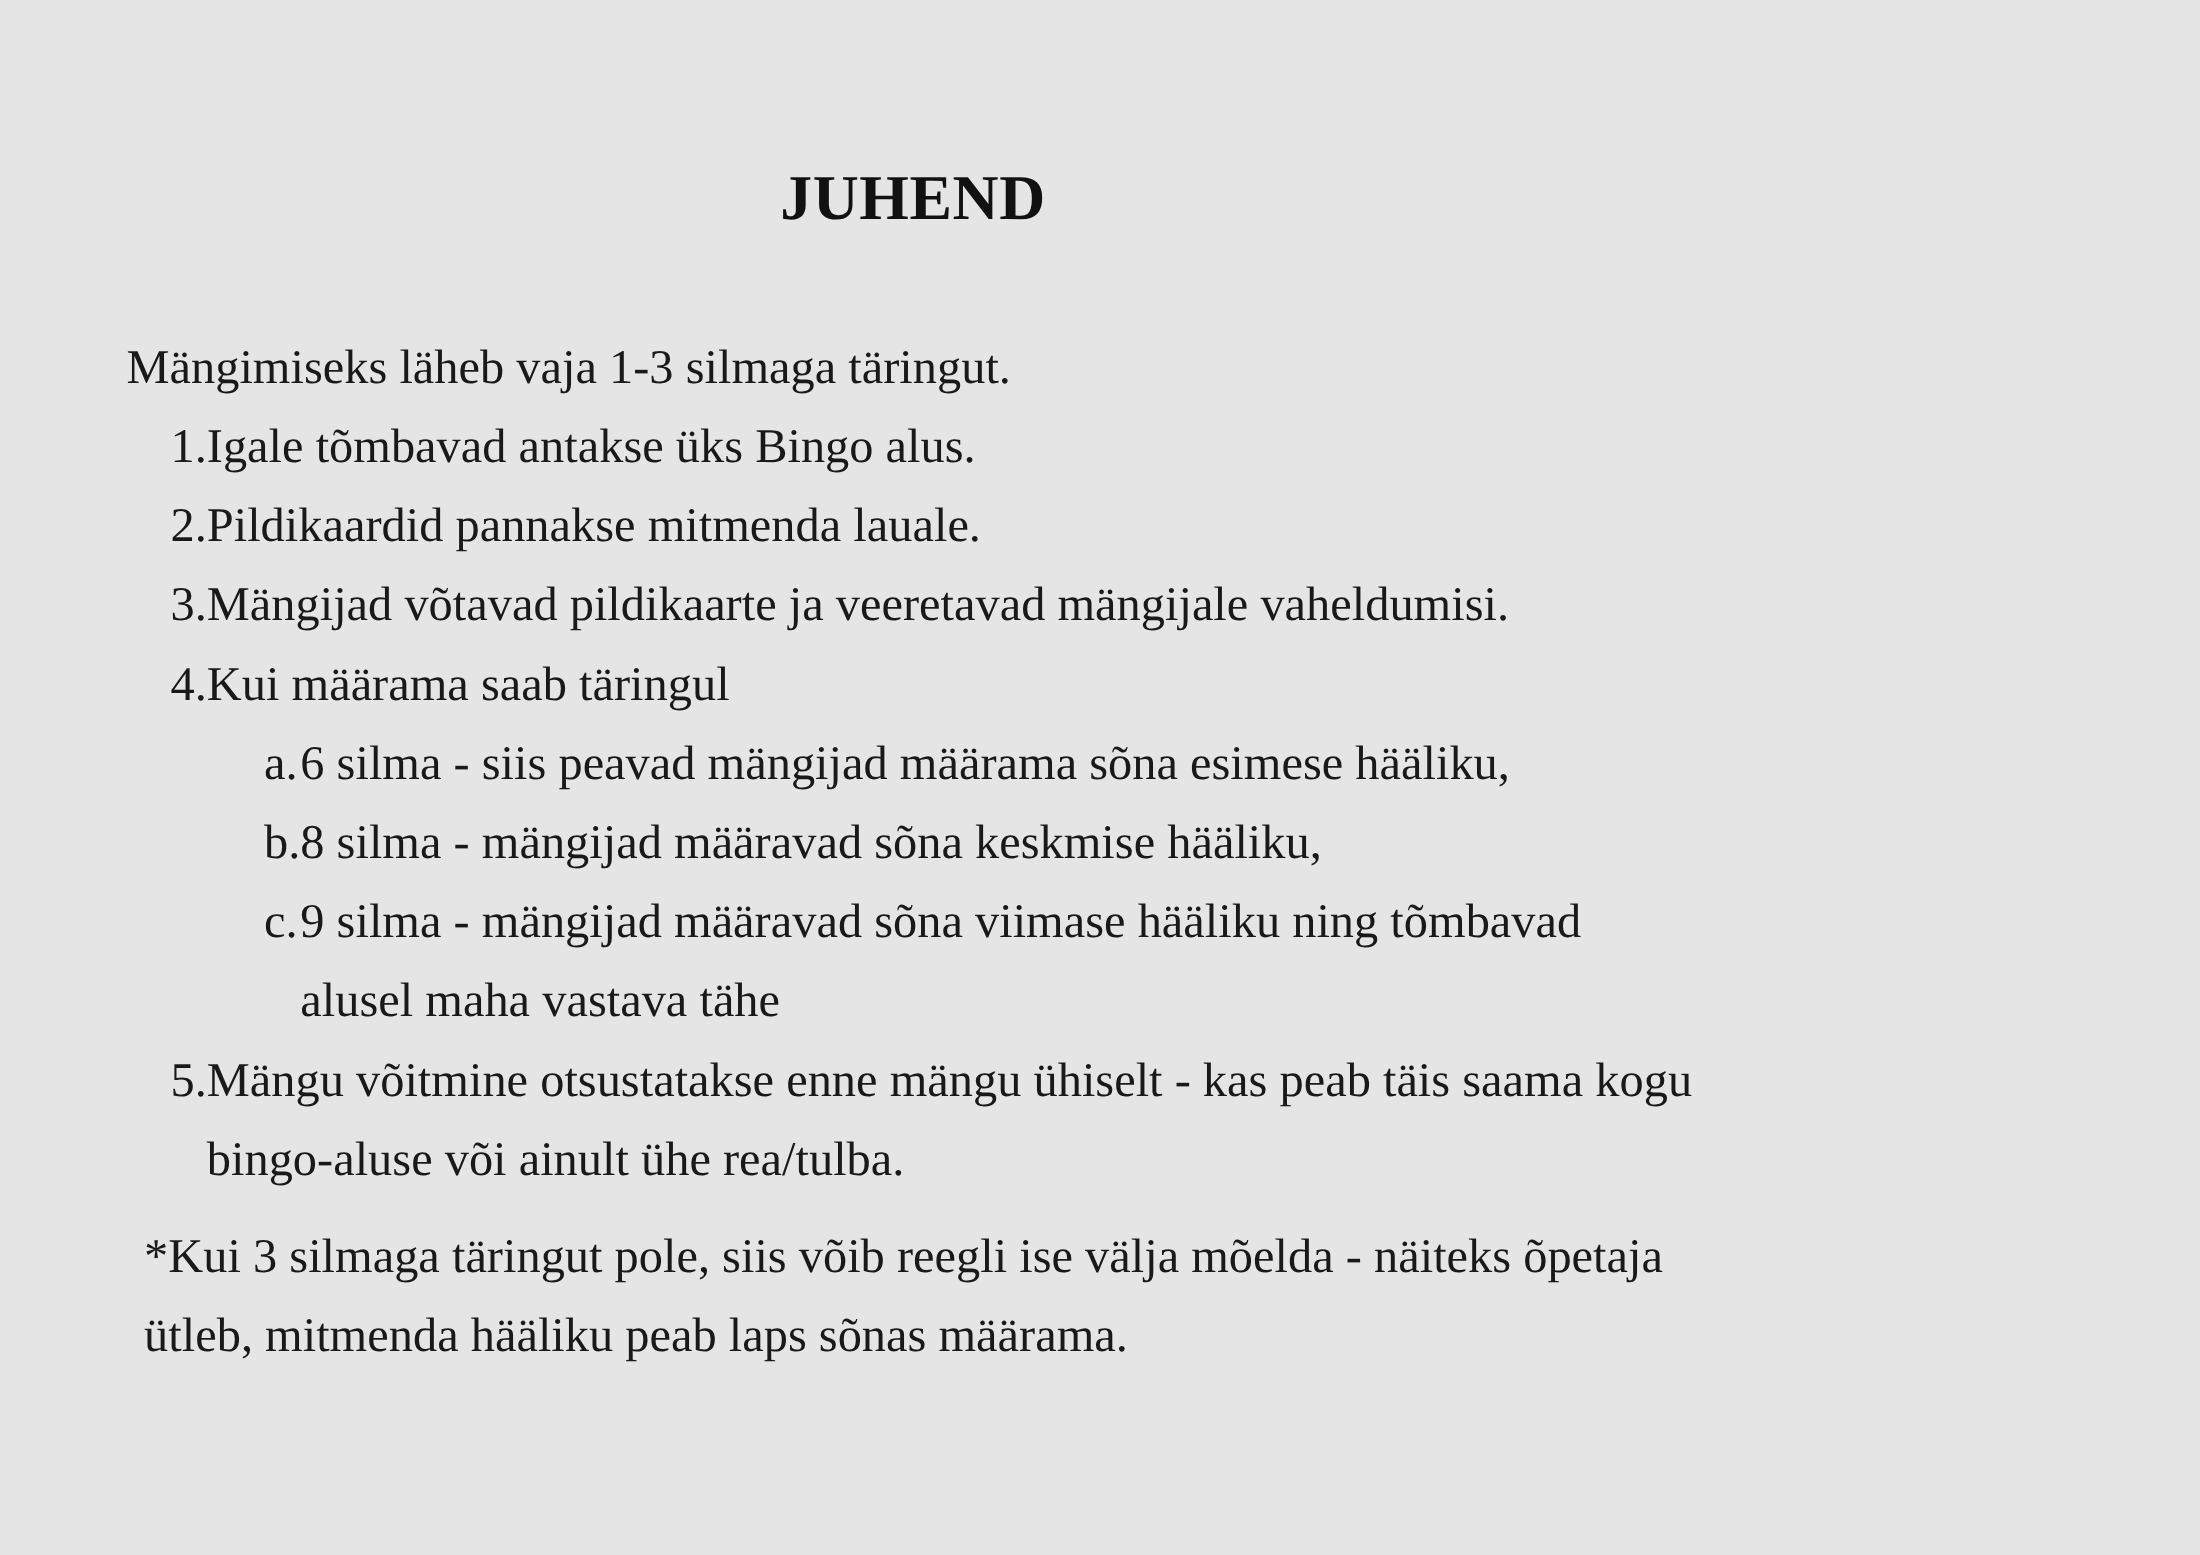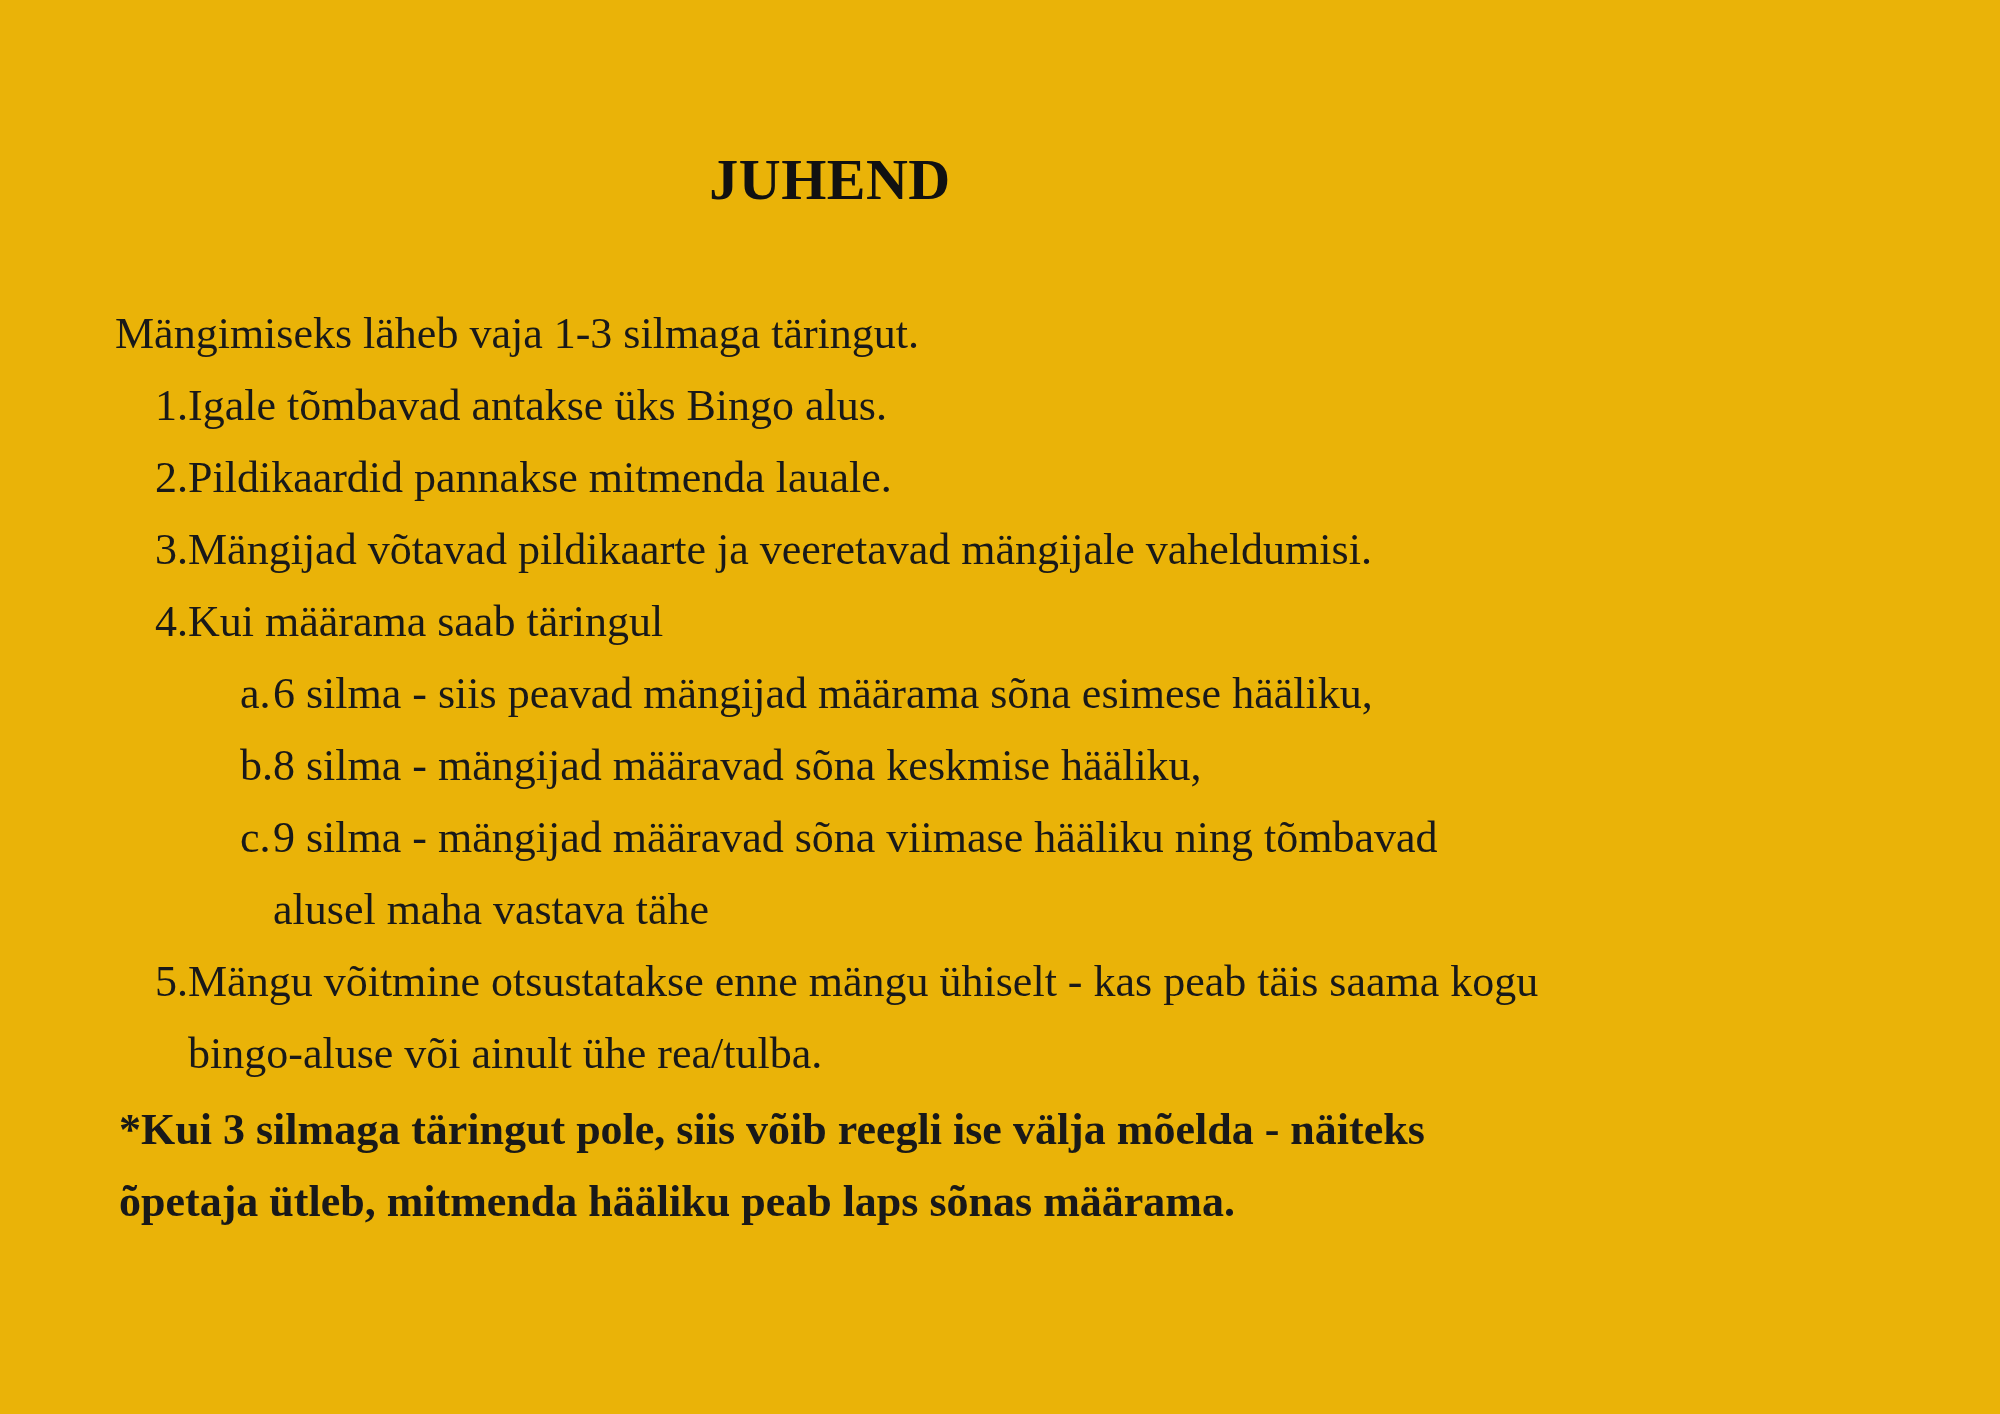--- a/index.html
+++ b/index.html
@@ -4,21 +4,21 @@
 <style>
   html, body {
     margin: 0;
     padding: 0;
     background: #ffffff;
   }
   .page {
     position: relative;
     width: 2000px;
     height: 1414px;
-    background: #eab308;
+    background: #e5e5e5;
     color: #191919;
     font-family: "Liberation Serif", "DejaVu Serif", serif;
     overflow: hidden;
   }
   .content {
     position: absolute;
     left: 115px;
     top: 0;
     width: 1430px;
     padding-top: 148px;
@@ -54,22 +54,21 @@
   .txt {
     flex: 1 1 auto;
   }
   .sublist {
     margin-left: 85px;
   }
   .sublist .num {
     min-width: 33px;
   }
   .footnote {
-    margin: 4px;
-    font-weight: bold;
+    margin: 16px;
   }
 </style>
 </head>
 <body>
 
 <div class="page">
   <div class="content">
 
     <h1 class="title">JUHEND</h1>
 

